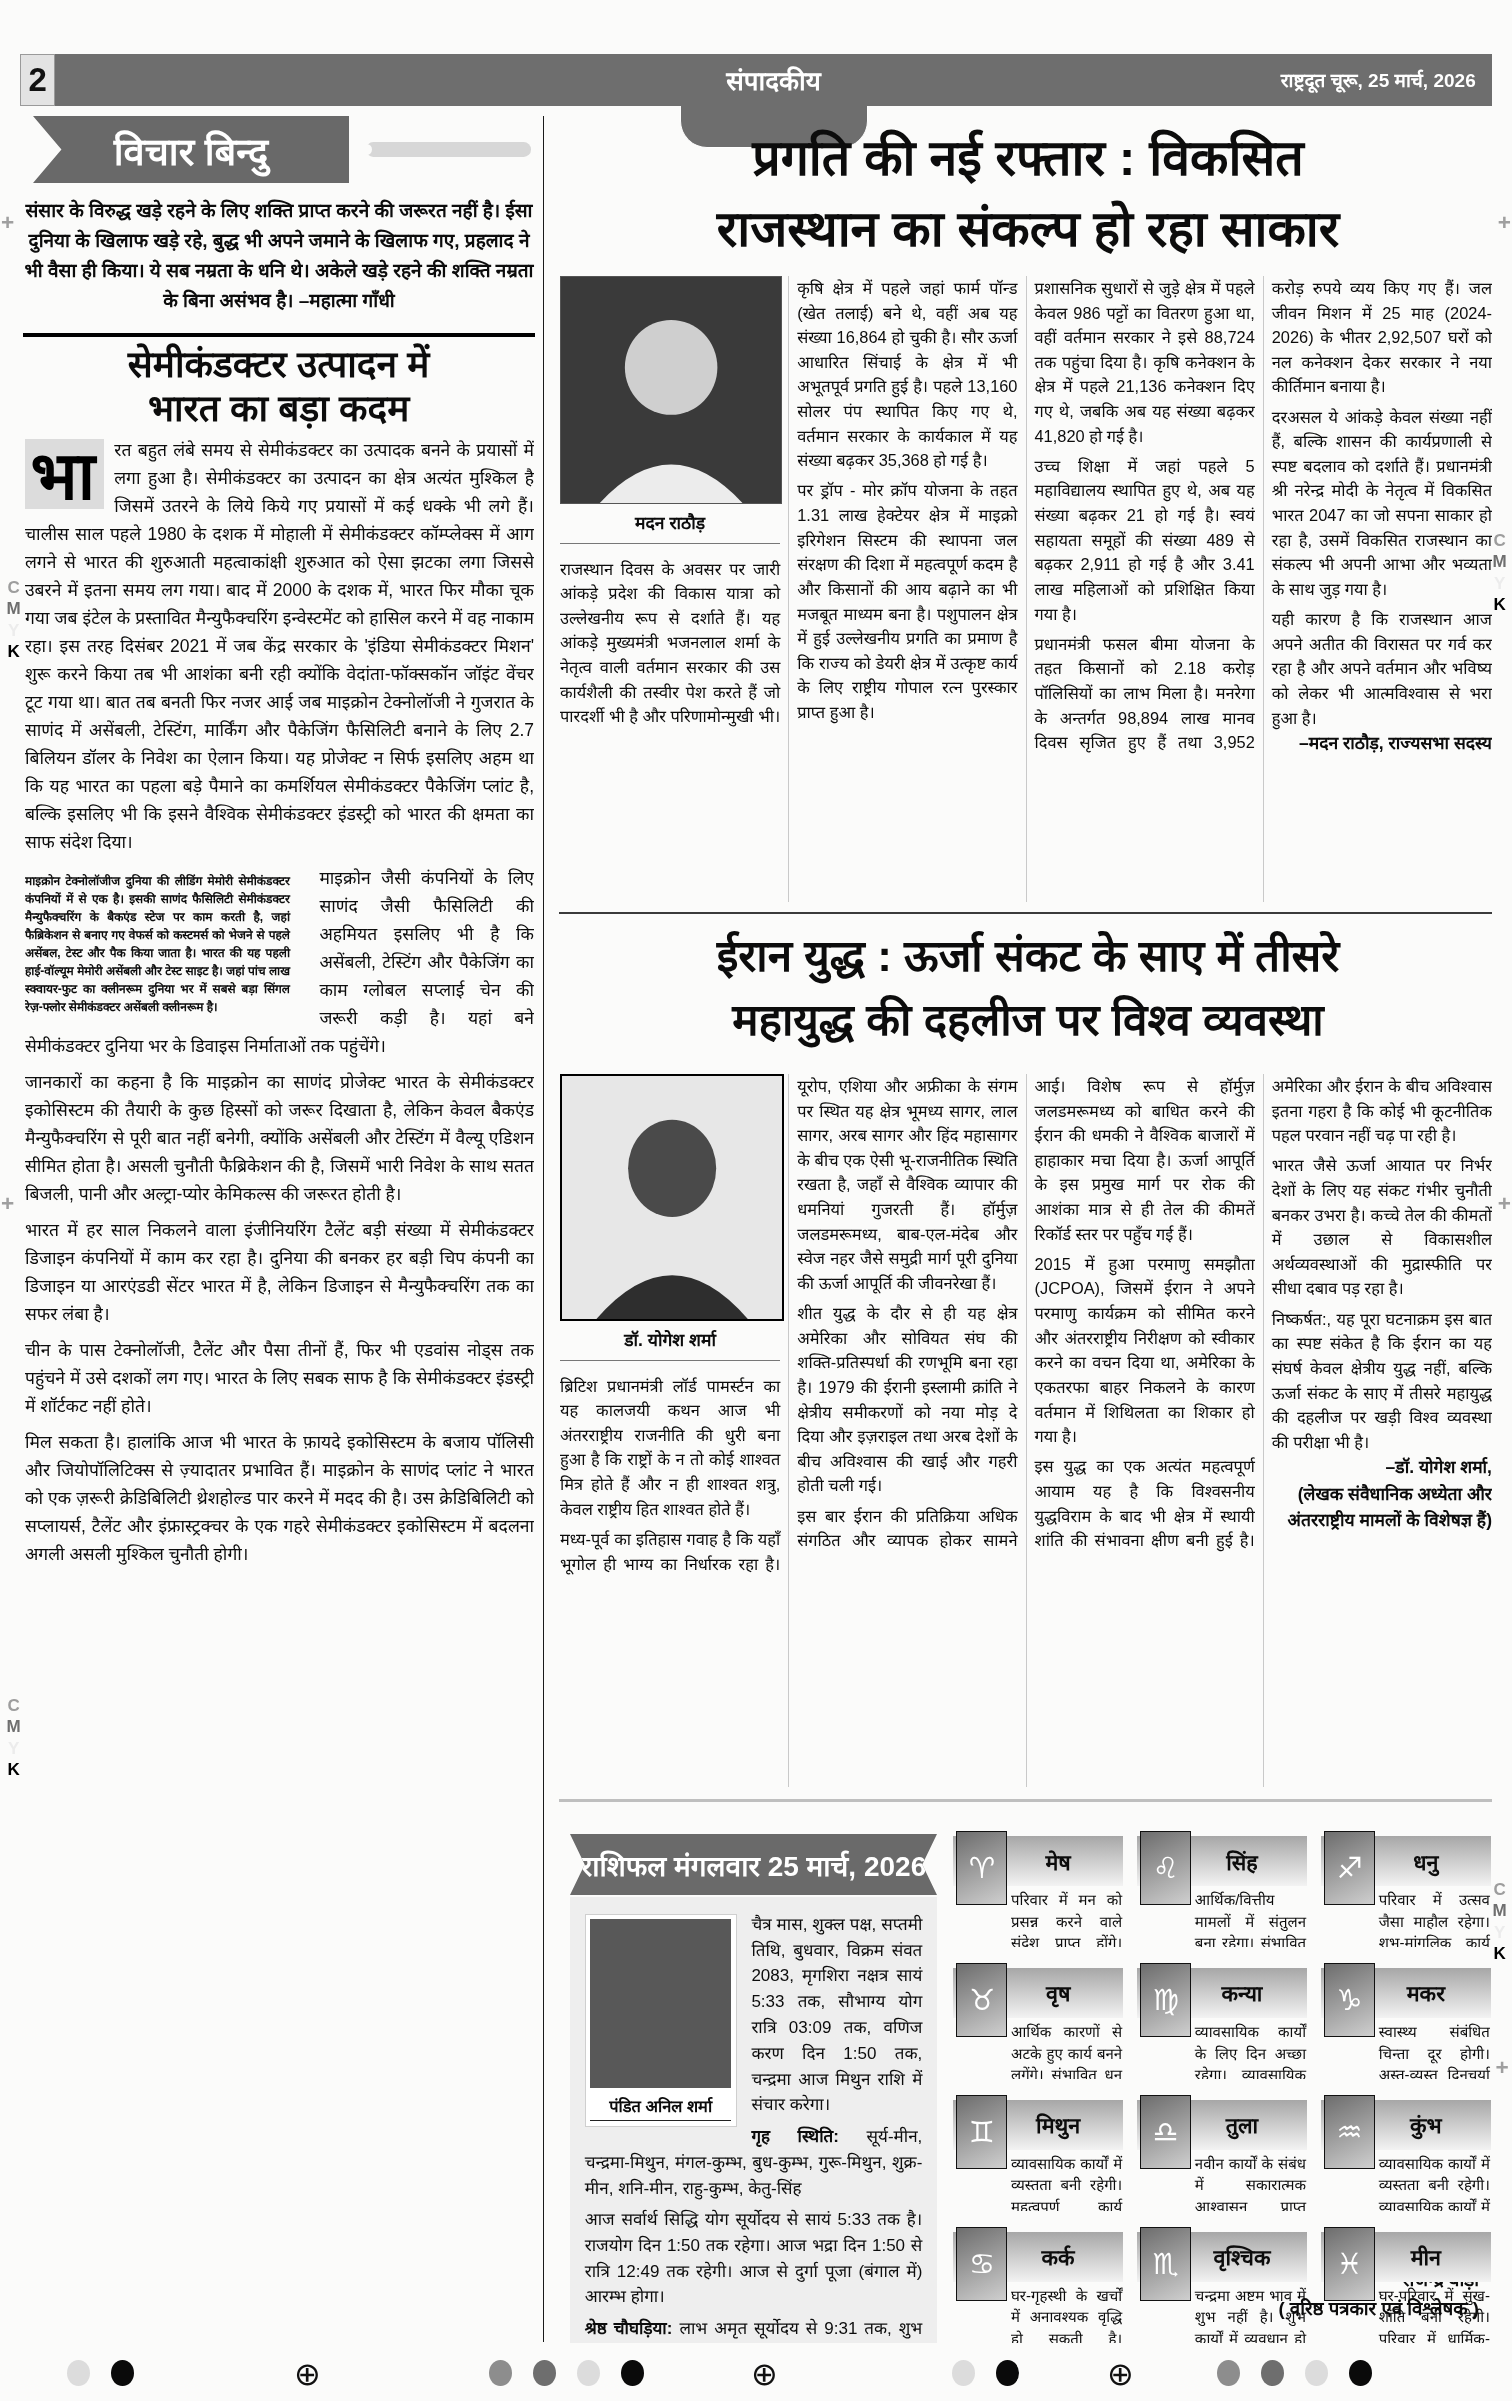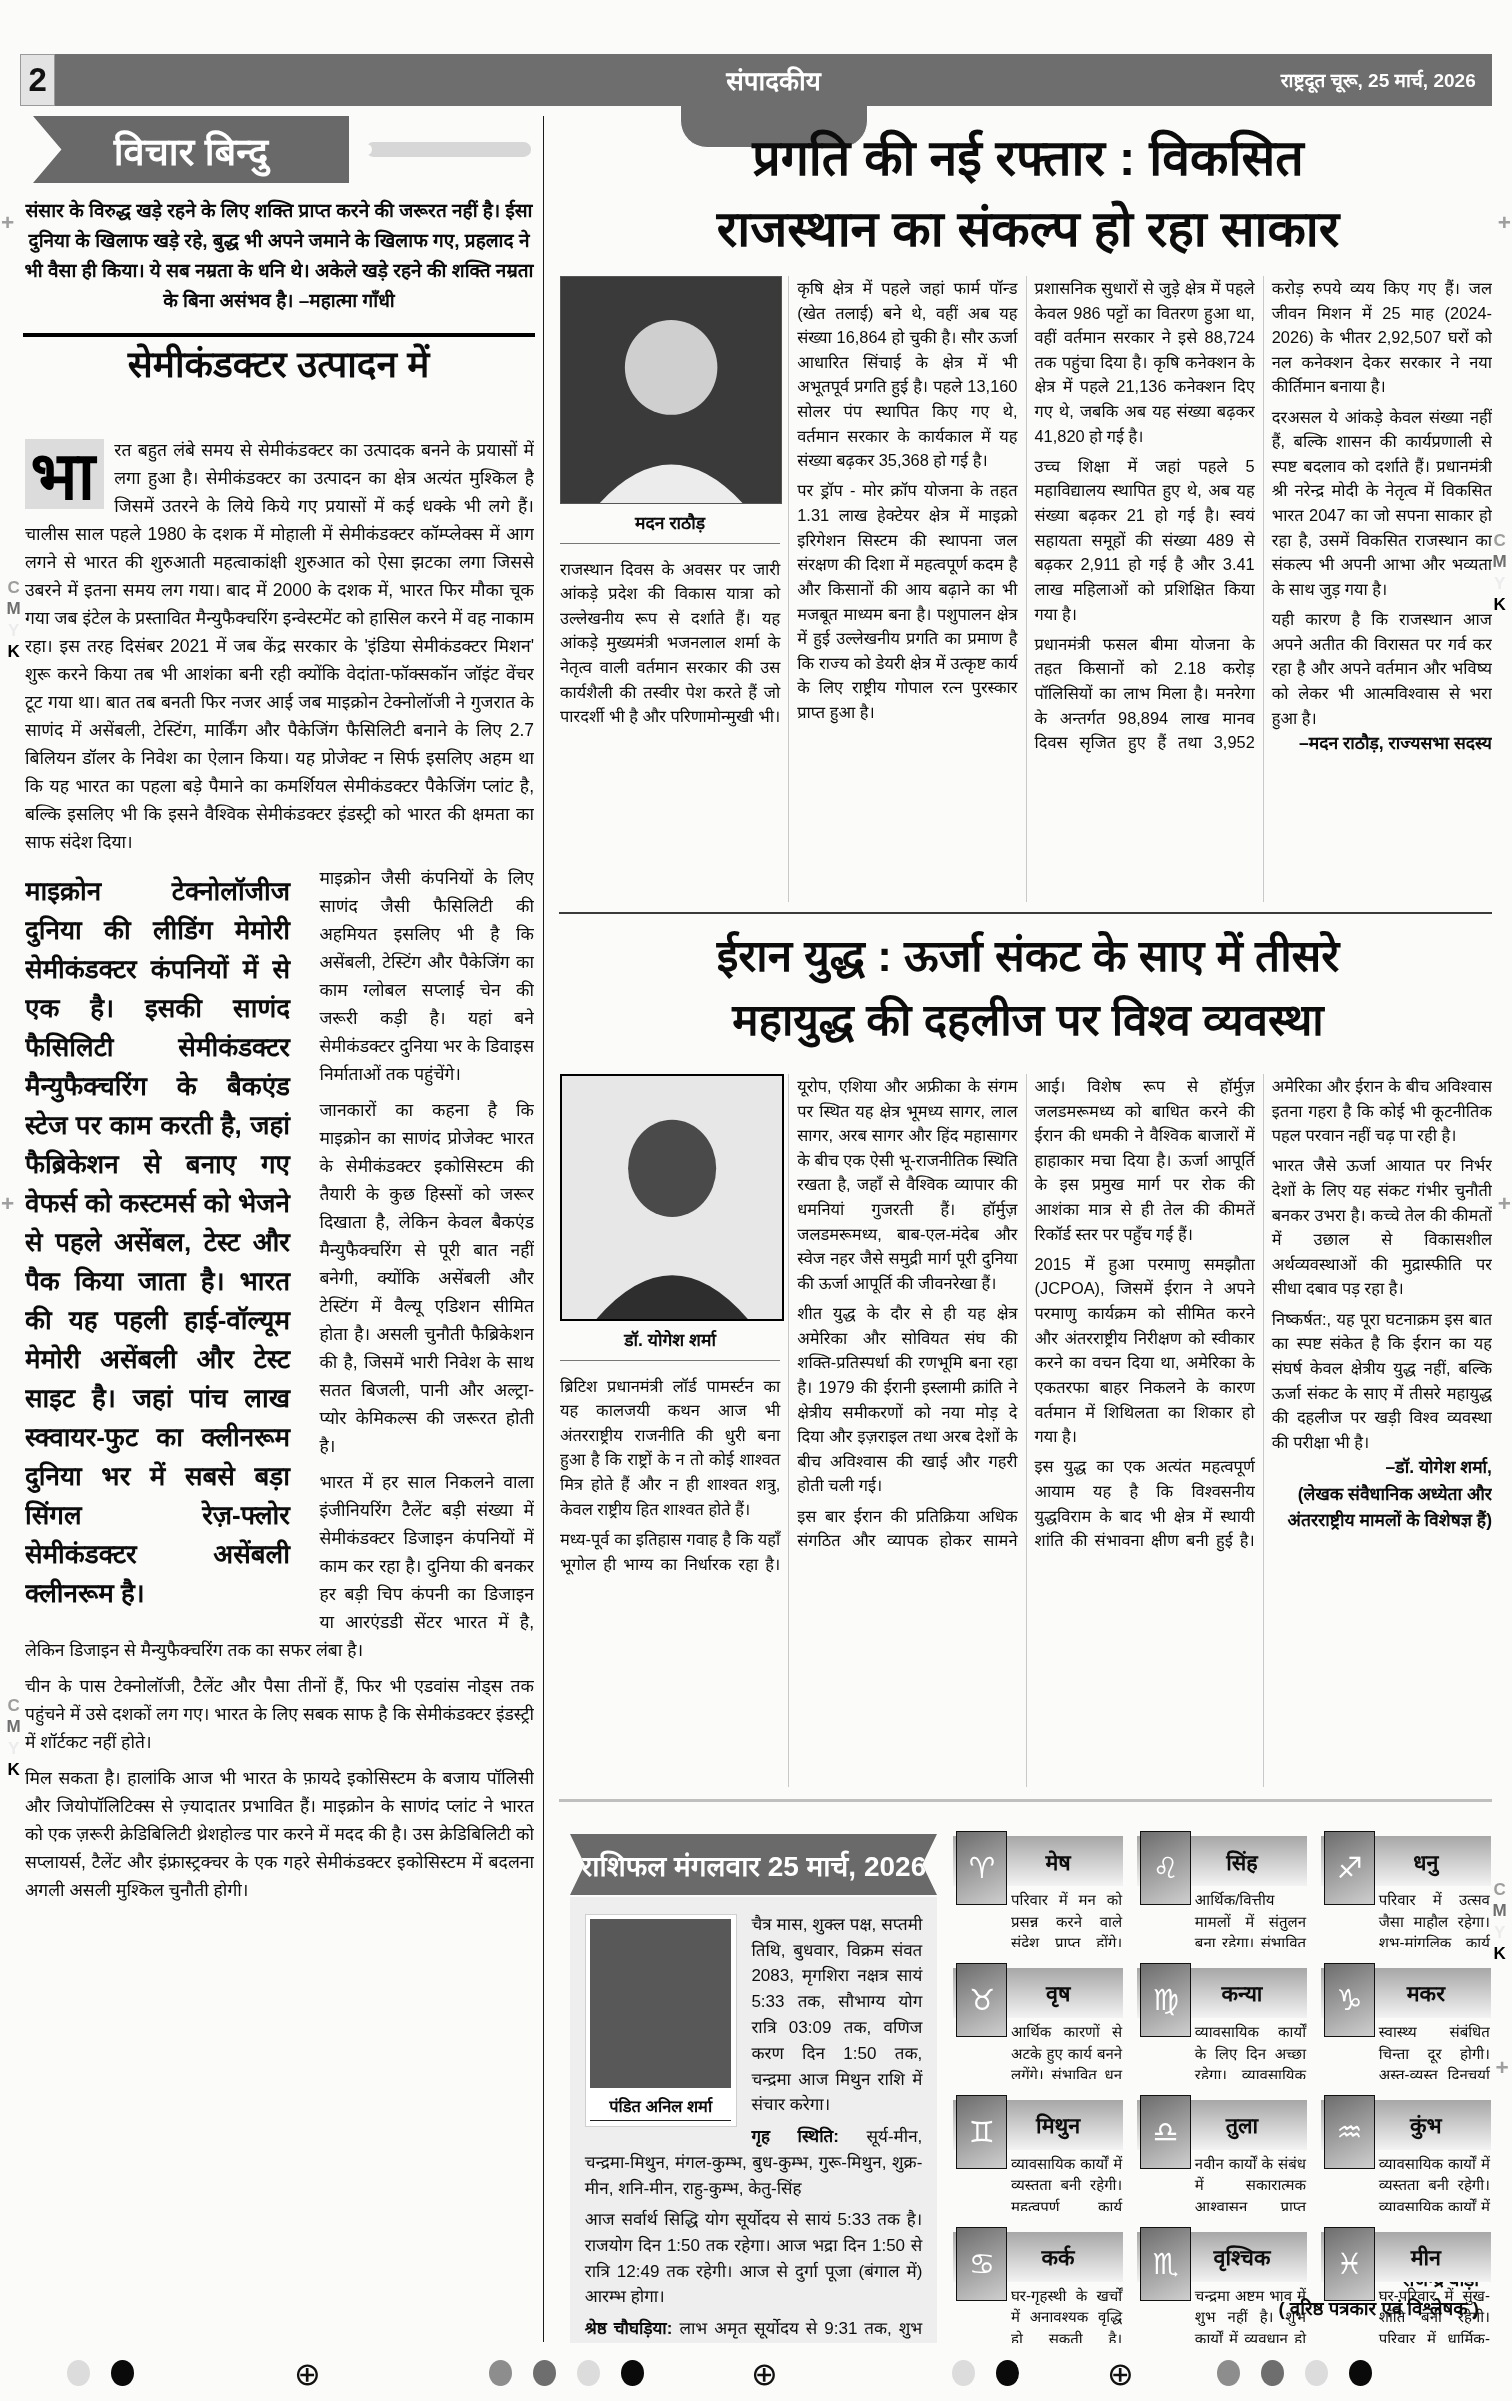--- a/index.html
+++ b/index.html
@@ -22,21 +22,21 @@
   .vb-bar{position:absolute;left:366px;top:142px;width:165px;height:14.7px;background:#d7d7d7;border-radius:7.3px;}
   .vb-bar::before{content:"";position:absolute;left:-5.6px;top:1.7px;width:11.3px;height:11.3px;border-radius:50%;background:#fbfbfa;}
   .quote{position:absolute;left:21.5px;top:196px;width:515px;text-align:center;font-weight:bold;font-size:19px;line-height:1.58;}
   .quote .attr{white-space:nowrap;}
   .lrule{position:absolute;left:22.6px;top:333px;width:512px;height:4px;background:#000;}
   .lhead{position:absolute;left:22.6px;top:343px;width:512px;text-align:center;font-weight:bold;font-size:37px;line-height:1.18;}
   .lbody{position:absolute;left:25px;top:436px;width:509px;height:1796px;font-size:17.5px;line-height:1.6;text-align:justify;overflow:hidden;}
   .lbody p{margin:0 0 8px 0;text-indent:0;}
   .dropcap{float:left;background:#dcdcdc;color:#000;font-size:67px;font-weight:bold;line-height:.95;
            padding:4.5px 9px 1.1px 5.6px;margin:3.4px 10.2px 3.4px 0;}
-  .inset{float:left;width:265px;font-size:26px;line-height:1.5;font-weight:bold;text-align:justify;
+  .inset{float:left;width:265px;font-size:12px;line-height:1.5;font-weight:bold;text-align:justify;
          padding:3.4px 14.7px 5.6px 0;margin:4.5px 14.7px 4.5px 0;}
   .lby{position:absolute;right:33px;top:2237px;width:316px;text-align:right;font-weight:bold;font-size:18.6px;line-height:1.55;}
   
   .thead{position:absolute;left:565px;top:123px;width:926px;text-align:center;font-weight:bold;font-size:50px;line-height:1.42;}
   .cols{position:absolute;left:560px;width:932px;column-count:4;column-gap:17px;column-rule:0.6px solid #c9c9c9;
         font-size:16.4px;line-height:1.5;text-align:justify;overflow:hidden;}
   .cols p{margin:0 0 5.6px 0;}
   .cols1{top:276px;height:626px;}
   .cols2{top:1074px;height:713px;}
   .photo{width:100%;background:#2f2f2f;border:1.1px solid #555;position:relative;overflow:hidden;break-inside:avoid;}
@@ -95,20 +95,21 @@
   <div class="vb-ribbon">विचार बिन्दु</div>
   <div class="vb-bar"></div>
   <div class="quote">
     <span>संसार के विरुद्ध खड़े रहने के लिए शक्ति प्राप्त करने की जरूरत नहीं है। ईसा दुनिया के खिलाफ खड़े रहे, बुद्ध भी अपने जमाने के खिलाफ गए, प्रहलाद ने भी वैसा ही किया। ये सब नम्रता के धनि थे। अकेले खड़े रहने की शक्ति नम्रता के बिना असंभव है।</span>
     <span class="attr">–महात्मा गाँधी</span>
   </div>
 
   <div class="lrule"></div>
   <div class="lhead">
     <div>सेमीकंडक्टर उत्पादन में</div>
+    <div>भारत का बड़ा कदम</div>
   </div>
   <div class="lbody">
     <p>
       <span class="dropcap">भा</span>
       <span>रत बहुत लंबे समय से सेमीकंडक्टर का उत्पादक बनने के प्रयासों में लगा हुआ है। सेमीकंडक्टर का उत्पादन का क्षेत्र अत्यंत मुश्किल है जिसमें उतरने के लिये किये गए प्रयासों में कई धक्के भी लगे हैं। चालीस साल पहले 1980 के दशक में मोहाली में सेमीकंडक्टर कॉम्प्लेक्स में आग लगने से भारत की शुरुआती महत्वाकांक्षी शुरुआत को ऐसा झटका लगा जिससे उबरने में इतना समय लग गया। बाद में 2000 के दशक में, भारत फिर मौका चूक गया जब इंटेल के प्रस्तावित मैन्युफैक्चरिंग इन्वेस्टमेंट को हासिल करने में वह नाकाम रहा। इस तरह दिसंबर 2021 में जब केंद्र सरकार के 'इंडिया सेमीकंडक्टर मिशन' शुरू करने किया तब भी आशंका बनी रही क्योंकि वेदांता-फॉक्सकॉन जॉइंट वेंचर टूट गया था। बात तब बनती फिर नजर आई जब माइक्रोन टेक्नोलॉजी ने गुजरात के साणंद में असेंबली, टेस्टिंग, मार्किंग और पैकेजिंग फैसिलिटी बनाने के लिए 2.7 बिलियन डॉलर के निवेश का ऐलान किया। यह प्रोजेक्ट न सिर्फ इसलिए अहम था कि यह भारत का पहला बड़े पैमाने का कमर्शियल सेमीकंडक्टर पैकेजिंग प्लांट है, बल्कि इसलिए भी कि इसने वैश्विक सेमीकंडक्टर इंडस्ट्री को भारत की क्षमता का साफ संदेश दिया।</span>
     </p>
     <div class="inset">माइक्रोन टेक्नोलॉजीज दुनिया की लीडिंग मेमोरी सेमीकंडक्टर कंपनियों में से एक है। इसकी साणंद फैसिलिटी सेमीकंडक्टर मैन्युफैक्चरिंग के बैकएंड स्टेज पर काम करती है, जहां फैब्रिकेशन से बनाए गए वेफर्स को कस्टमर्स को भेजने से पहले असेंबल, टेस्ट और पैक किया जाता है। भारत की यह पहली हाई-वॉल्यूम मेमोरी असेंबली और टेस्ट साइट है। जहां पांच लाख स्क्वायर-फुट का क्लीनरूम दुनिया भर में सबसे बड़ा सिंगल रेज़-फ्लोर सेमीकंडक्टर असेंबली क्लीनरूम है।</div>
     <div>
         <p>माइक्रोन जैसी कंपनियों के लिए साणंद जैसी फैसिलिटी की अहमियत इसलिए भी है कि असेंबली, टेस्टिंग और पैकेजिंग का काम ग्लोबल सप्लाई चेन की जरूरी कड़ी है। यहां बने सेमीकंडक्टर दुनिया भर के डिवाइस निर्माताओं तक पहुंचेंगे।</p>
         <p>जानकारों का कहना है कि माइक्रोन का साणंद प्रोजेक्ट भारत के सेमीकंडक्टर इकोसिस्टम की तैयारी के कुछ हिस्सों को जरूर दिखाता है, लेकिन केवल बैकएंड मैन्युफैक्चरिंग से पूरी बात नहीं बनेगी, क्योंकि असेंबली और टेस्टिंग में वैल्यू एडिशन सीमित होता है। असली चुनौती फैब्रिकेशन की है, जिसमें भारी निवेश के साथ सतत बिजली, पानी और अल्ट्रा-प्योर केमिकल्स की जरूरत होती है।</p>

